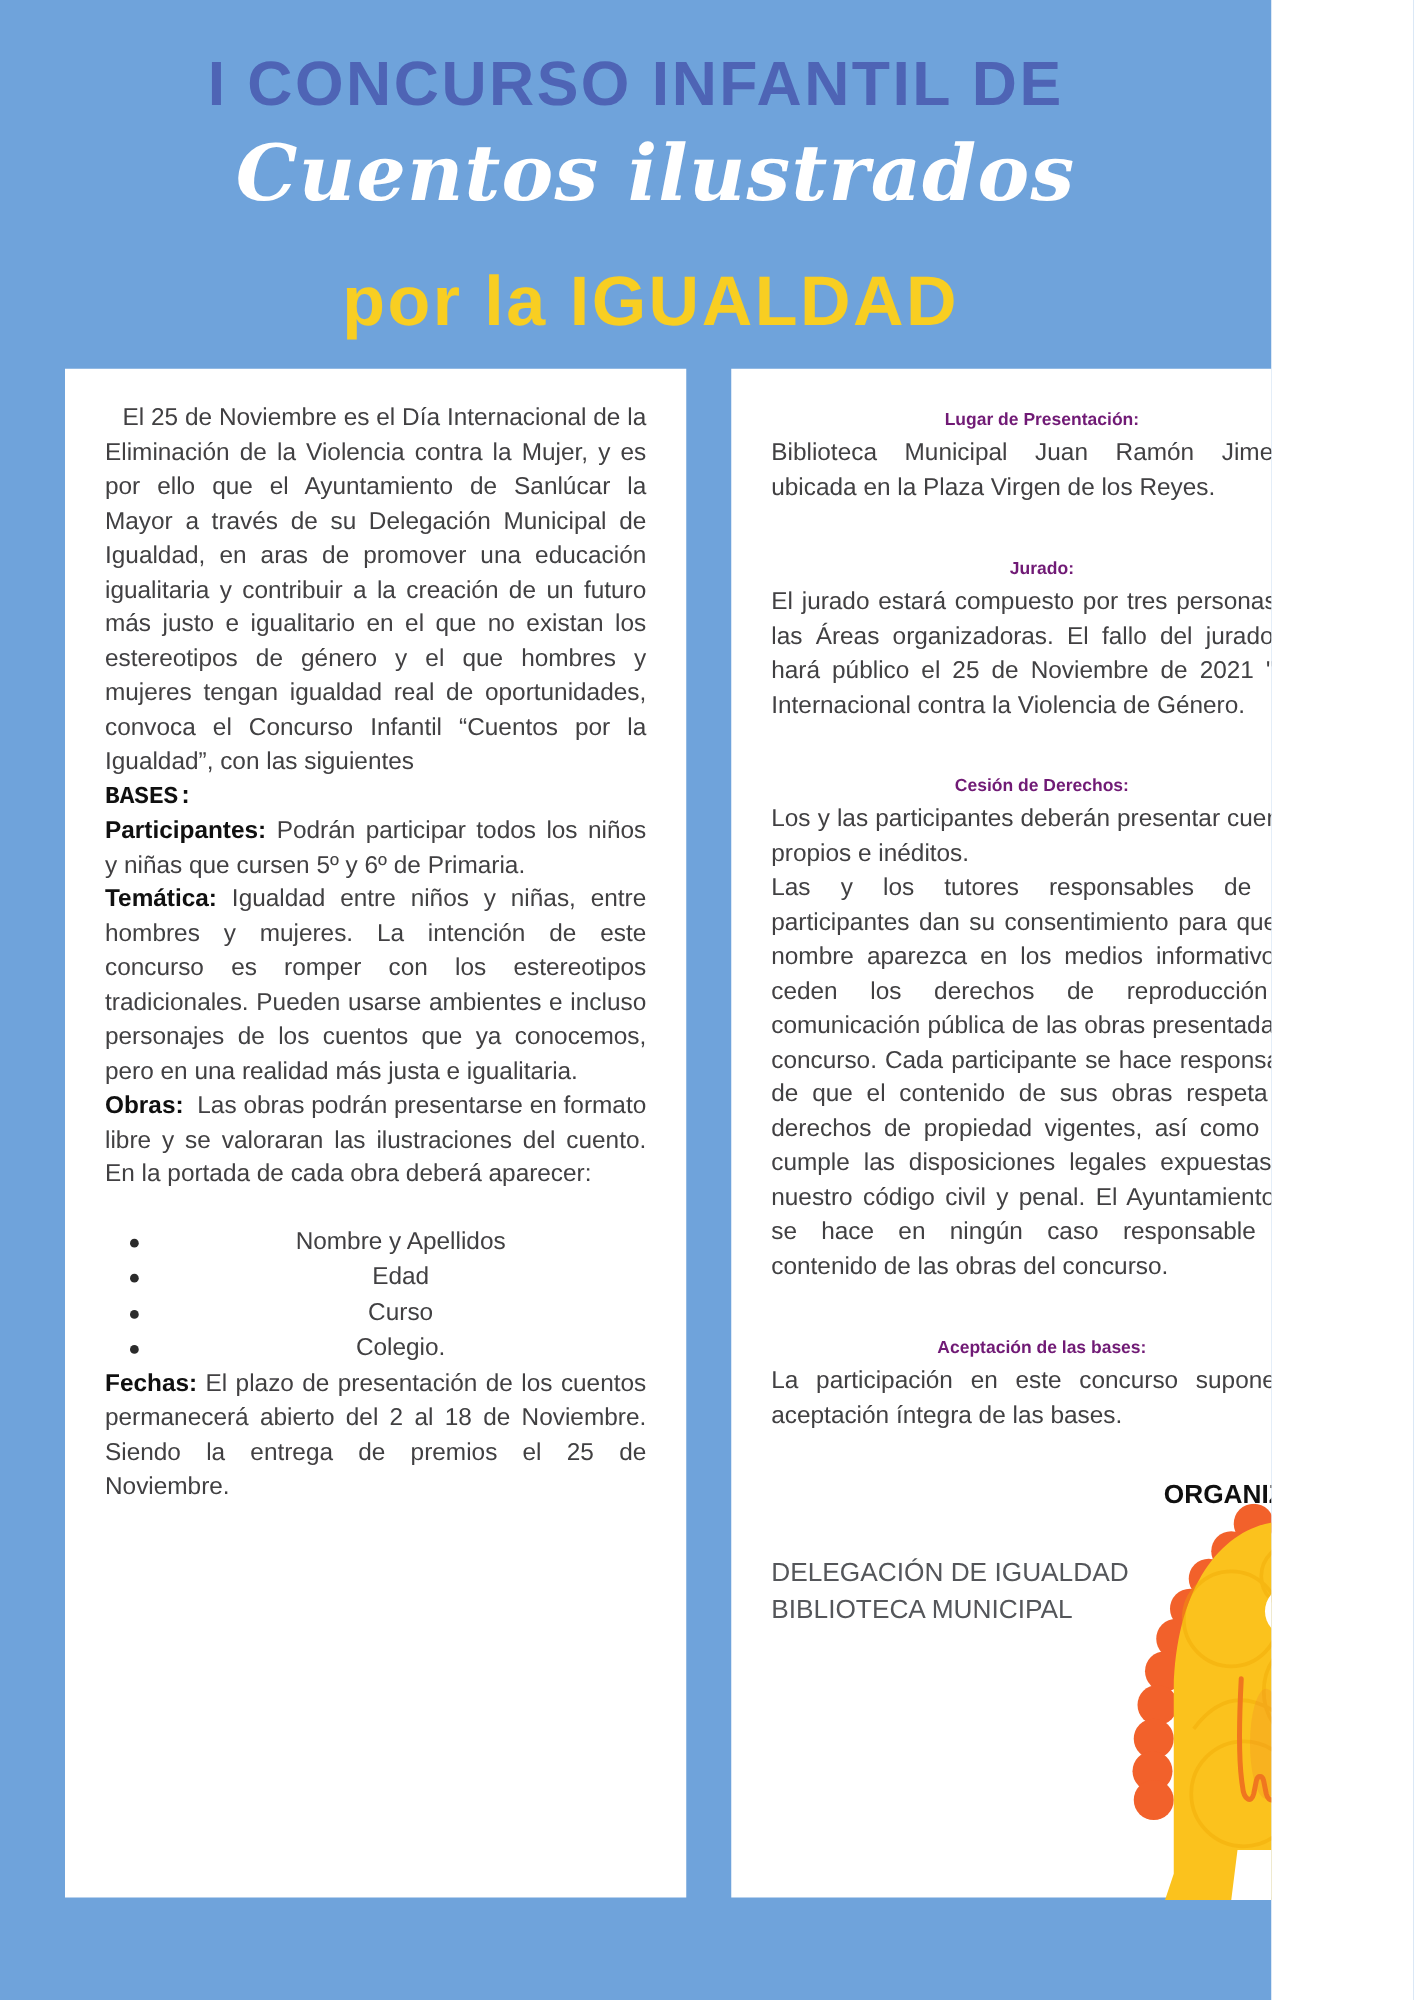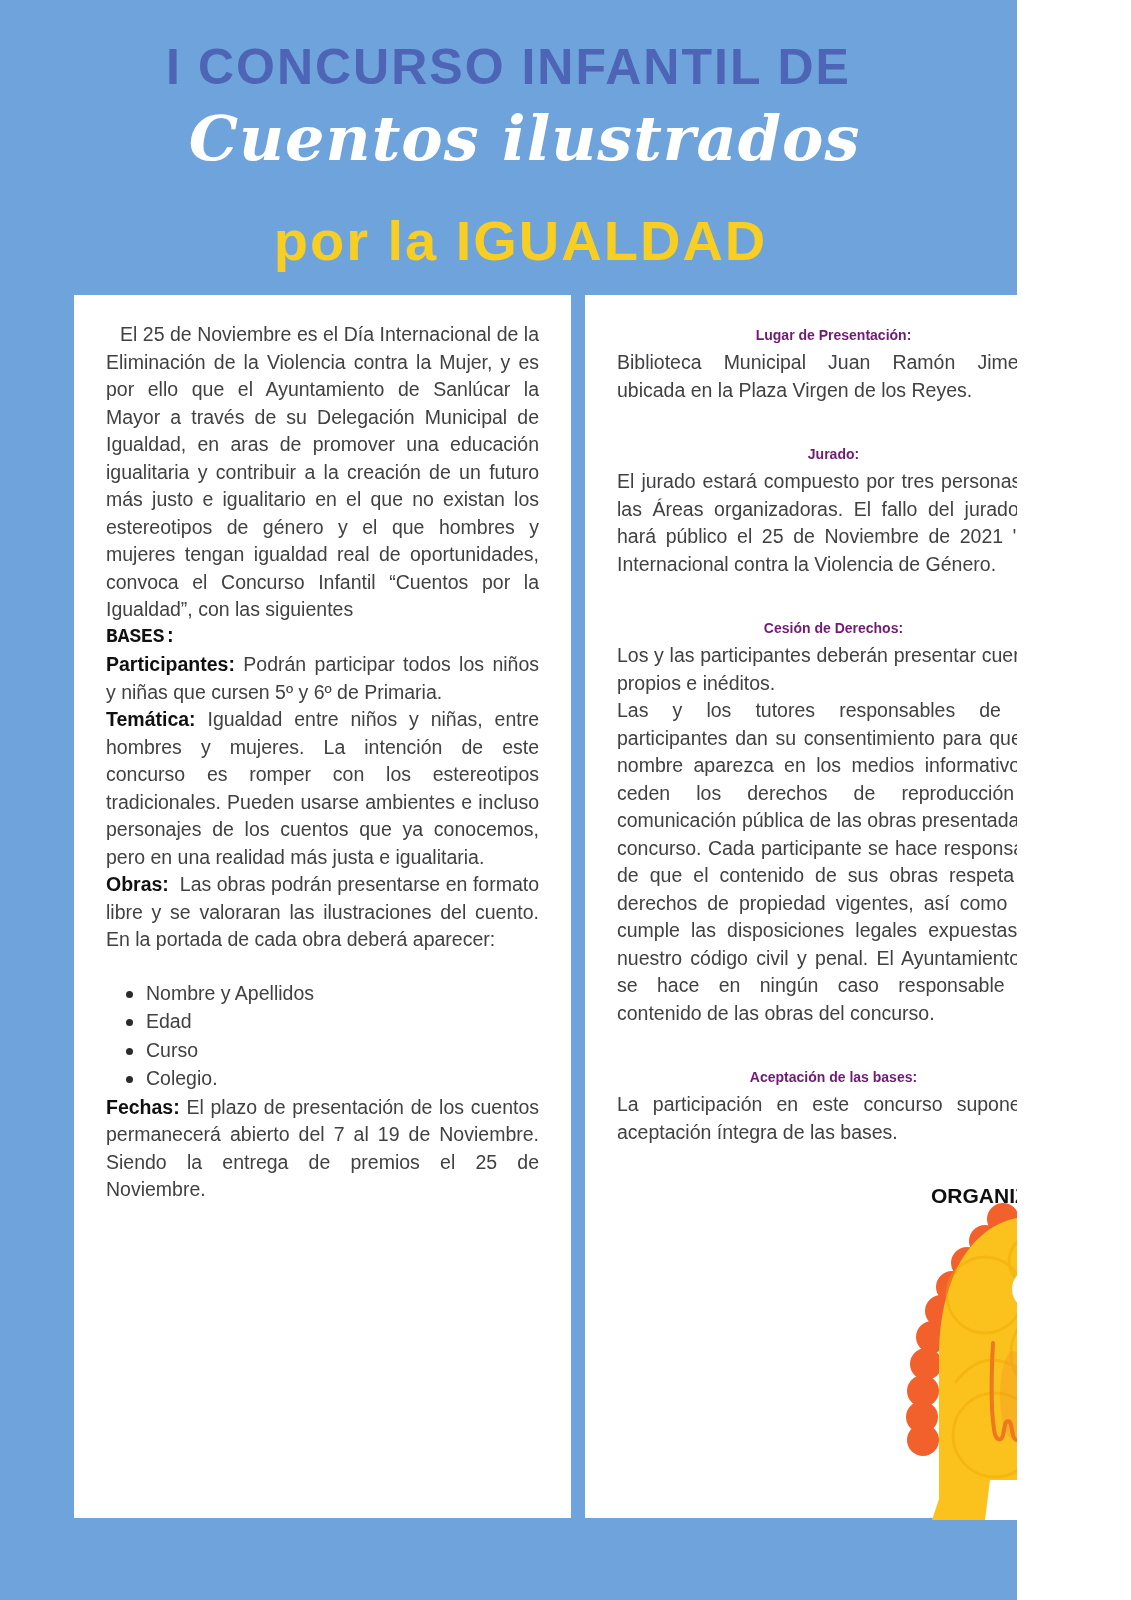--- a/index.html
+++ b/index.html
@@ -29,34 +29,34 @@
   }
   
   .panel{
     position:absolute;top:295px;height:1223px;width:497px;
     background:#FFFFFF;box-sizing:border-box;
     padding:26px 32px;
     color:#414042;
     font-size:19.5px;line-height:27.5px;
     text-align:justify;
   }
-  .panel-left{left:74px;}
+  .panel-left{left:52px;}
   .panel-right{left:585px;}
   .panel p{margin:0;}
   b,strong,.run-label{color:#101010;font-weight:bold;}
   .intro{text-indent:14px;}
   .bases{font-weight:bold;color:#101010;font-family:Liberation Mono, monospace;}
   .sec-participantes{margin-top:52px;}
   .sec-tematica{margin-top:58px;}
   .sec-obras{margin-top:62px;}
   .bullet-list{
     list-style:none;margin:26px 0 0 14px;padding:0;
     text-align:left;
   }
-  .bullet-list li{margin:0 0 1px 0;line-height:27.5px;padding-left:26px;position:relative;}
+  .bullet-list li{margin:0 0 1px 0;line-height:27.5px;padding-left:26px;position:relative;text-align:center;}
   .bullet-list li::before{
     content:"";position:absolute;left:6px;top:11px;
     width:7px;height:7px;border-radius:50%;background:#2b2b2b;
   }
   .sec-fechas{margin-top:30px;}
   
   .rsection{margin:0 0 36px 0;}
   .rsection h3{
     margin:0;font-size:14px;line-height:28px;color:#701a75;
     text-align:center;
@@ -88,21 +88,21 @@
 
     <p class="sec-obras"><span class="run-label">Obras:</span>&nbsp; <span>Las obras podrán presentarse en formato libre y se valoraran las ilustraciones del cuento. En la portada de cada obra deberá aparecer:</span></p>
 
     <ul class="bullet-list">
       <li>Nombre y Apellidos</li>
       <li>Edad</li>
       <li>Curso</li>
       <li>Colegio.</li>
     </ul>
 
-    <p class="sec-fechas"><span class="run-label">Fechas:</span> <span>El plazo de presentación de los cuentos permanecerá abierto del 7 al 19 de Noviembre. Siendo la entrega de premios el 25 de Noviembre.</span></p>
+    <p class="sec-fechas"><span class="run-label">Fechas:</span> <span>El plazo de presentación de los cuentos permanecerá abierto del 2 al 18 de Noviembre. Siendo la entrega de premios el 25 de Noviembre.</span></p>
   </div>
 
   <div class="panel panel-right">
     <div class="rsection">
       <h3>Lugar de Presentación:</h3>
       <p>Biblioteca Municipal Juan Ramón Jimenez ubicada en la Plaza Virgen de los Reyes.</p>
     </div>
 
     <div class="rsection">
       <h3>Jurado:</h3>
@@ -114,20 +114,24 @@
       <p>Los y las participantes deberán presentar cuentos propios e inéditos.</p>
       <p>Las y los tutores responsables de los participantes dan su consentimiento para que su nombre aparezca en los medios informativos y ceden los derechos de reproducción y comunicación pública de las obras presentadas al concurso. Cada participante se hace responsable de que el contenido de sus obras respeta los derechos de propiedad vigentes, así como que cumple las disposiciones legales expuestas en nuestro código civil y penal. El Ayuntamiento no se hace en ningún caso responsable del contenido de las obras del concurso.</p>
     </div>
 
     <div class="rsection">
       <h3>Aceptación de las bases:</h3>
       <p>La participación en este concurso supone la aceptación íntegra de las bases.</p>
     </div>
 
     <p class="organiza">ORGANIZA:</p>
+    <div class="organizers">
+      <div>DELEGACIÓN DE IGUALDAD</div>
+      <div>BIBLIOTECA MUNICIPAL</div>
+    </div>
   </div>
 
   <svg class="mascot" viewBox="0 0 230 317" xmlns="http://www.w3.org/2000/svg" aria-hidden="true">
 
     <g fill="#F2612B">
       <circle cx="108" cy="16" r="16"></circle>
       <circle cx="90" cy="38" r="16"></circle>
       <circle cx="72" cy="60" r="16"></circle>
       <circle cx="57" cy="84" r="16"></circle>
       <circle cx="46" cy="108" r="16"></circle>

